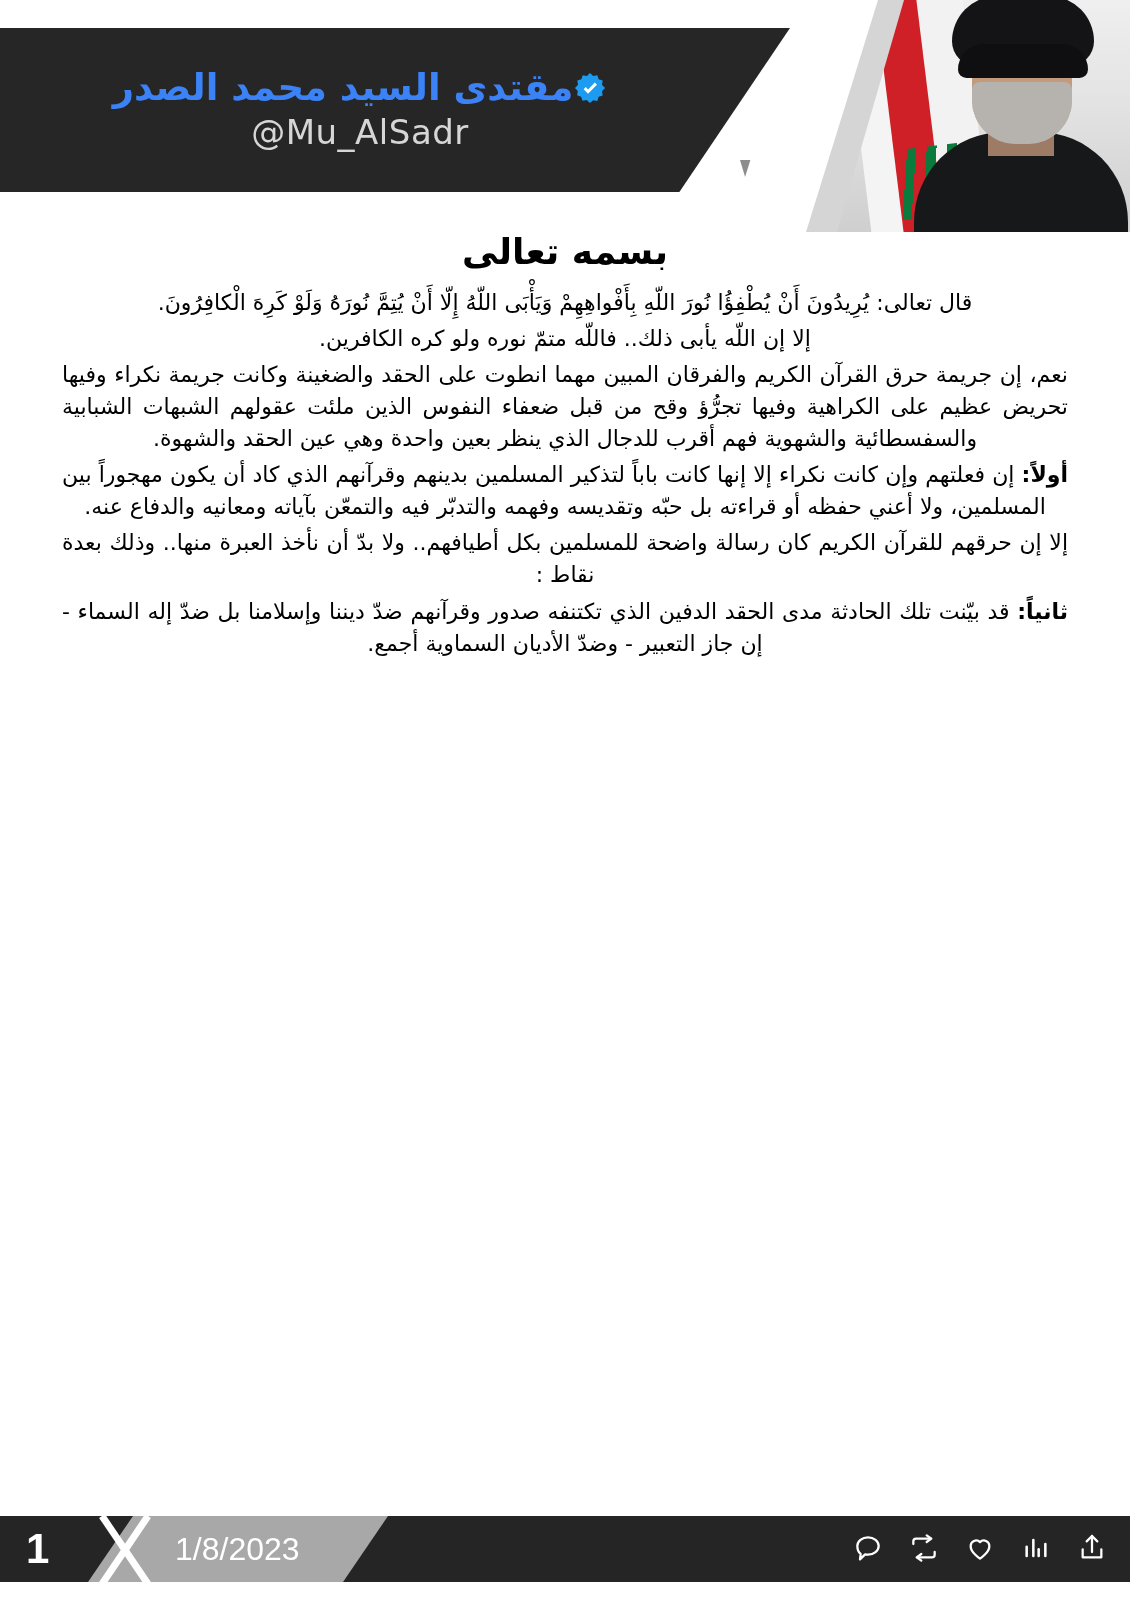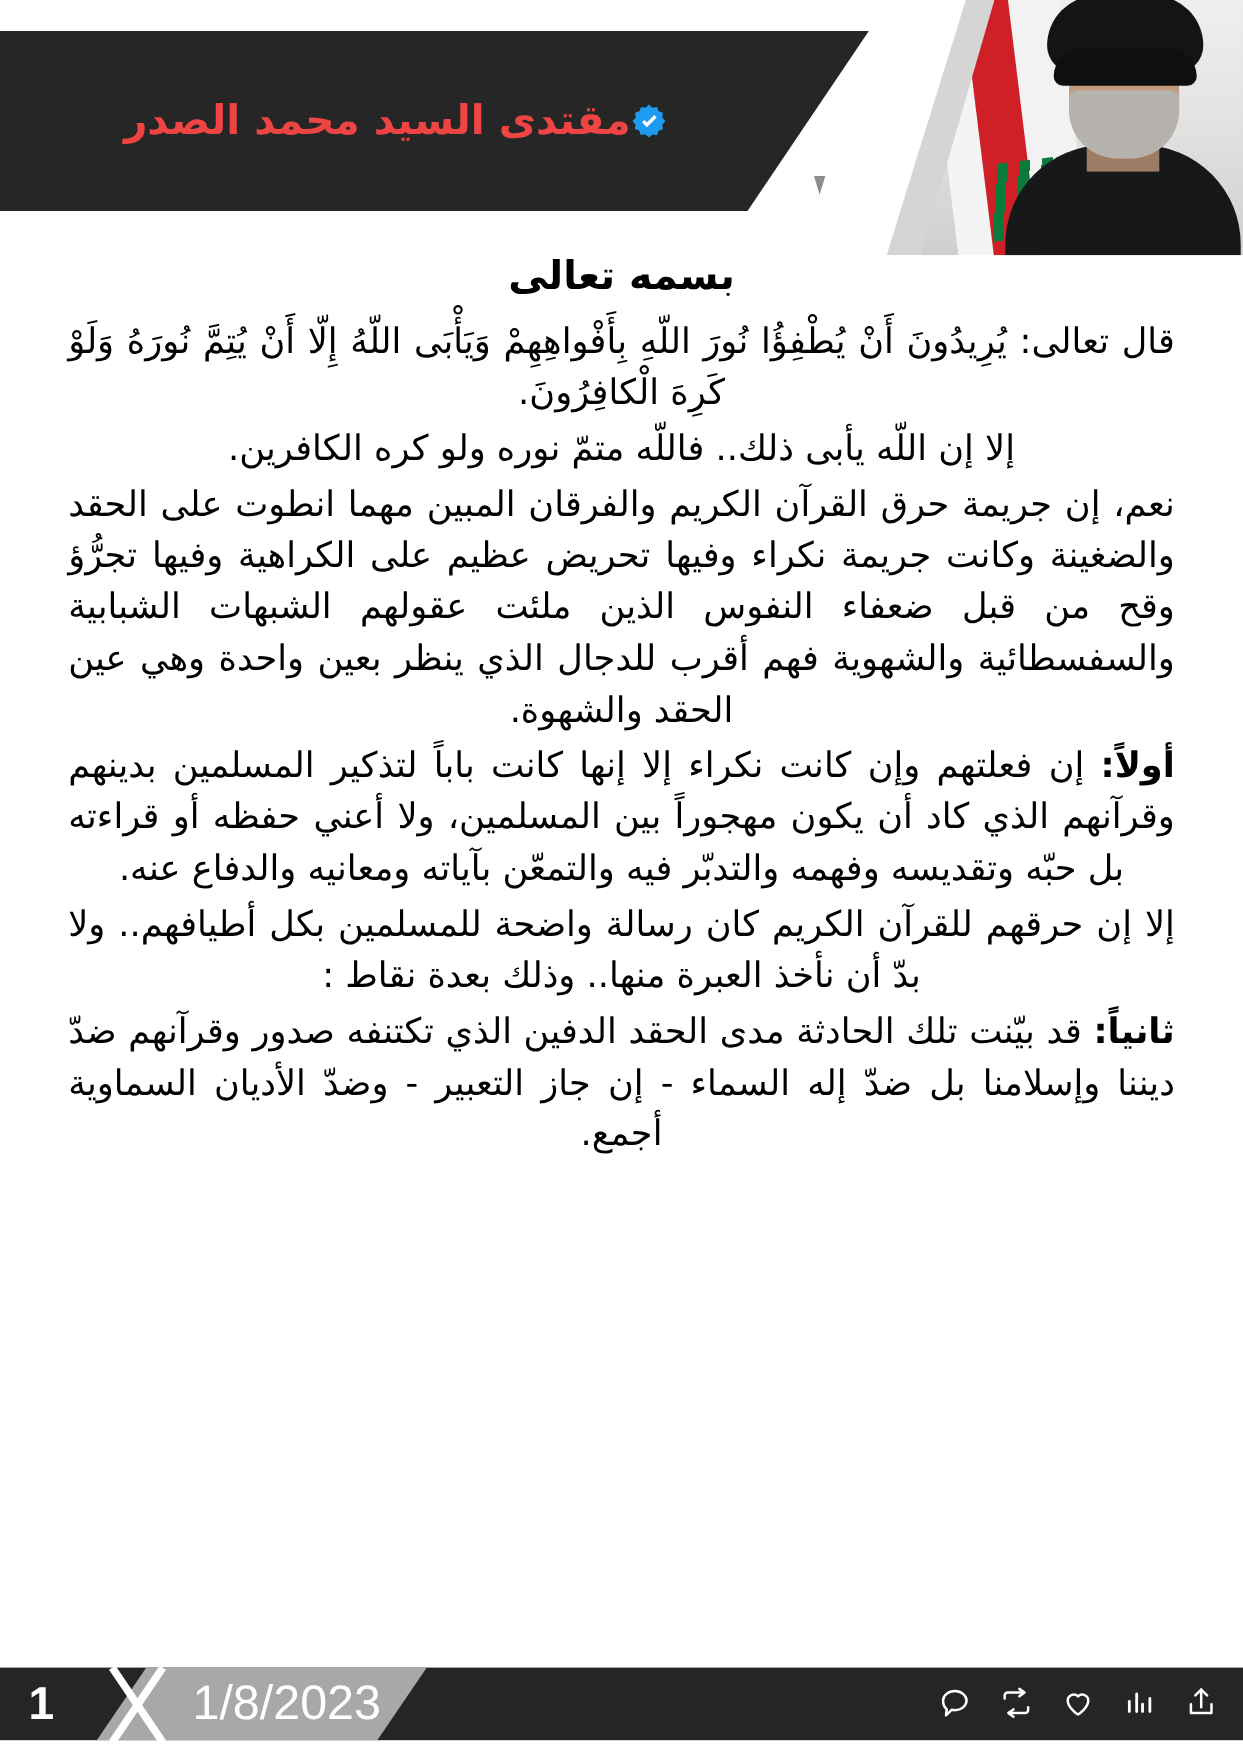--- a/index.html
+++ b/index.html
@@ -220,21 +220,21 @@
     display: flex;
     flex-direction: column;
     align-items: center;
     justify-content: center;
     gap: 4px;
   }
   .account-name {
     display: flex;
     flex-direction: row-reverse;
     align-items: center;
-    color: #ef4444;
+    color: #3b82f6;
     font-size: 37px;
     font-weight: bold;
     line-height: 1.1;
     white-space: nowrap;
   }
   .verified {
     width: 34px;
     height: 34px;
     flex: 0 0 34px;
   }
@@ -259,21 +259,21 @@
   .bismillah {
     text-align: center;
     font-size: 36px;
     font-weight: bold;
     color: #000000;
     margin: 0 0 10px 0;
     line-height: 1.35;
   }
   p.para {
     margin: 0 0 4px 0;
-    font-size: 32px;
+    font-size: 22px;
     line-height: 1.46;
     color: #000000;
     text-align: justify;
     text-align-last: center;
     font-weight: 500;
   }
   p.para.lead {
     text-align-last: center;
   }
   p.para b {
@@ -327,21 +327,21 @@
     height: 92px;
   }
   .footer-date {
     position: absolute;
     left: 175px;
     top: 18px;
     height: 66px;
     display: flex;
     align-items: center;
     color: #ffffff;
-    font-size: 44px;
+    font-size: 32px;
     font-family: "Liberation Sans", sans-serif;
     direction: ltr;
   }
   .footer-actions {
     position: absolute;
     right: 22px;
     top: 18px;
     height: 66px;
     display: flex;
     flex-direction: row;
@@ -395,20 +395,21 @@
     <div class="header-titles">
       <div class="account-name">
         <span>مقتدى السيد محمد الصدر</span>
         <span class="verified">
           <svg viewBox="0 0 24 24" width="34" height="34" aria-hidden="true">
             <path fill="#1D9BF0" d="M12 1.4l2.2 2.05 2.95-.5.95 2.85 2.85.95-.5 2.95L22.6 12l-2.15 2.35.5 2.95-2.85.95-.95 2.85-2.95-.5L12 22.6l-2.35-2.15-2.95.5-.95-2.85-2.85-.95.5-2.95L1.4 12l2.15-2.3-.5-2.95 2.85-.95.95-2.85 2.95.5L12 1.4z"></path>
             <path fill="#FFFFFF" d="M10.62 15.98l-3.1-3.1 1.5-1.5 1.6 1.6 4.78-4.78 1.5 1.5-6.28 6.28z"></path>
           </svg>
         </span>
       </div>
+      <div class="account-handle">@Mu_AlSadr</div>
     </div>
   </div>
 
   <div class="body-wrap">
 
     <div class="bismillah">بسمه تعالى</div>
 
     <p class="para lead">قال تعالى: يُرِيدُونَ أَنْ يُطْفِؤُا نُورَ اللّهِ بِأَفْواهِهِمْ وَيَأْبَى اللّهُ إِلّا أَنْ يُتِمَّ نُورَهُ وَلَوْ كَرِهَ الْكافِرُونَ.</p>
     <p class="para lead">إلا إن اللّه يأبى ذلك.. فاللّه متمّ نوره ولو كره الكافرين.</p>
     <p class="para">نعم، إن جريمة حرق القرآن الكريم والفرقان المبين مهما انطوت على الحقد والضغينة وكانت جريمة نكراء وفيها تحريض عظيم على الكراهية وفيها تجرُّؤ وقح من قبل ضعفاء النفوس الذين ملئت عقولهم الشبهات الشبابية والسفسطائية والشهوية فهم أقرب للدجال الذي ينظر بعين واحدة وهي عين الحقد والشهوة.</p>

